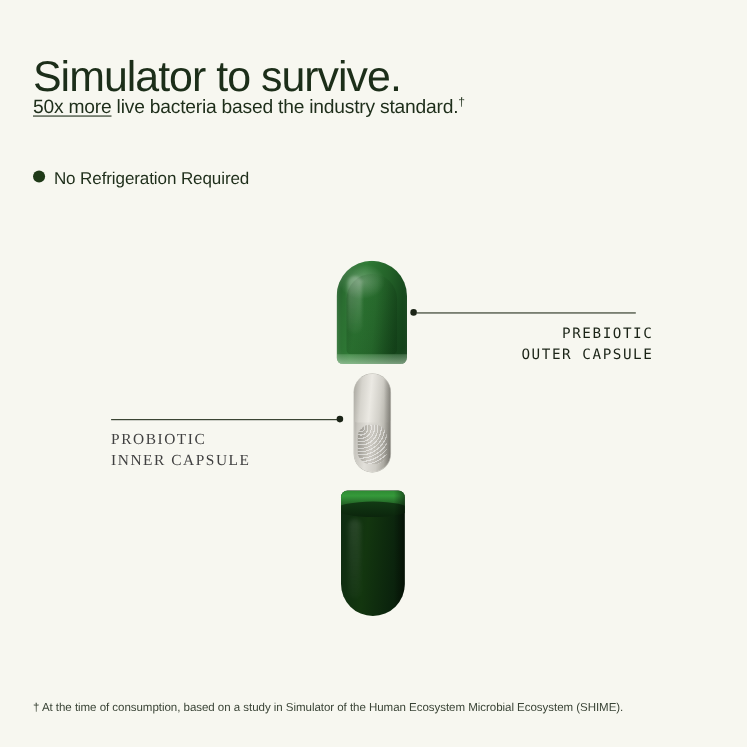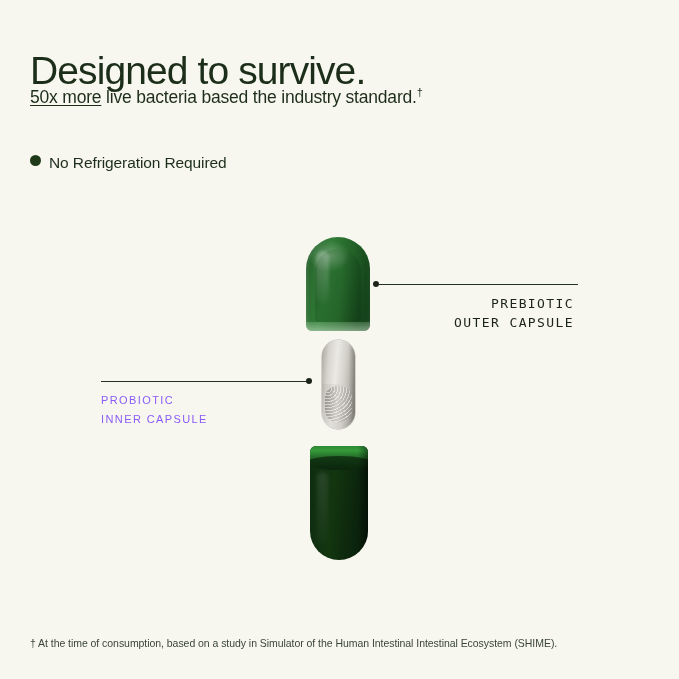--- a/index.html
+++ b/index.html
@@ -256,41 +256,41 @@
   .leader-dot {
     position: absolute;
     width: 6px;
     height: 6px;
     border-radius: 50%;
     background: #1b2417;
   }
 
   .callout-right {
     position: absolute;
-    left: 376px;
+    left: 396px;
     top: 294px;
     width: 198px;
     text-align: right;
     font-family: "DejaVu Sans Mono", "Liberation Mono", monospace;
     font-size: 13px;
     line-height: 19px;
     letter-spacing: 1.4px;
     color: #1b2417;
   }
   .callout-left {
     position: absolute;
     left: 101px;
     top: 391px;
     width: 220px;
     text-align: left;
-    font-family: Liberation Sans, sans-serif;
-    font-size: 11px;
+    font-family: Liberation Serif, serif;
+    font-size: 14px;
     line-height: 19px;
     letter-spacing: 1.4px;
-    color: #8b5cf6;
+    color: #404040;
   }
   .callout-right span,
   .callout-left span { display: block; }
 
   
   .footnote {
     position: absolute;
     left: 30px;
     top: 636px;
     font-size: 10.5px;
@@ -298,21 +298,21 @@
     letter-spacing: -0.05px;
     color: #3a4436;
     white-space: nowrap;
   }
 </style>
 </head>
 <body>
 
 <div class="page">
 
-  <h1 class="headline">Designed to survive.</h1>
+  <h1 class="headline">Simulator to survive.</h1>
 
   <div class="subhead">
     <span class="line2"><u class="underline-em">50x more</u><span> live bacteria based the industry standard.</span><sup class="sup-dagger">†</sup></span>
   </div>
 
   <div class="bullet-row">
     <span class="bullet-dot"></span>
     <span class="bullet-label">No Refrigeration Required</span>
   </div>
 
@@ -348,15 +348,15 @@
     <div class="leader" style="left:101px; top:381px; width:206px;"></div>
     <div class="leader-dot" style="left:306px; top:378px;"></div>
 
     <div class="callout-left">
       <span>PROBIOTIC</span>
       <span>INNER CAPSULE</span>
     </div>
 
   </div>
 
-  <div class="footnote">† At the time of consumption, based on a study in Simulator of the Human Intestinal Intestinal Ecosystem (SHIME).</div>
+  <div class="footnote">† At the time of consumption, based on a study in Simulator of the Human Ecosystem Microbial Ecosystem (SHIME).</div>
 
 </div>
 
 </body></html>

